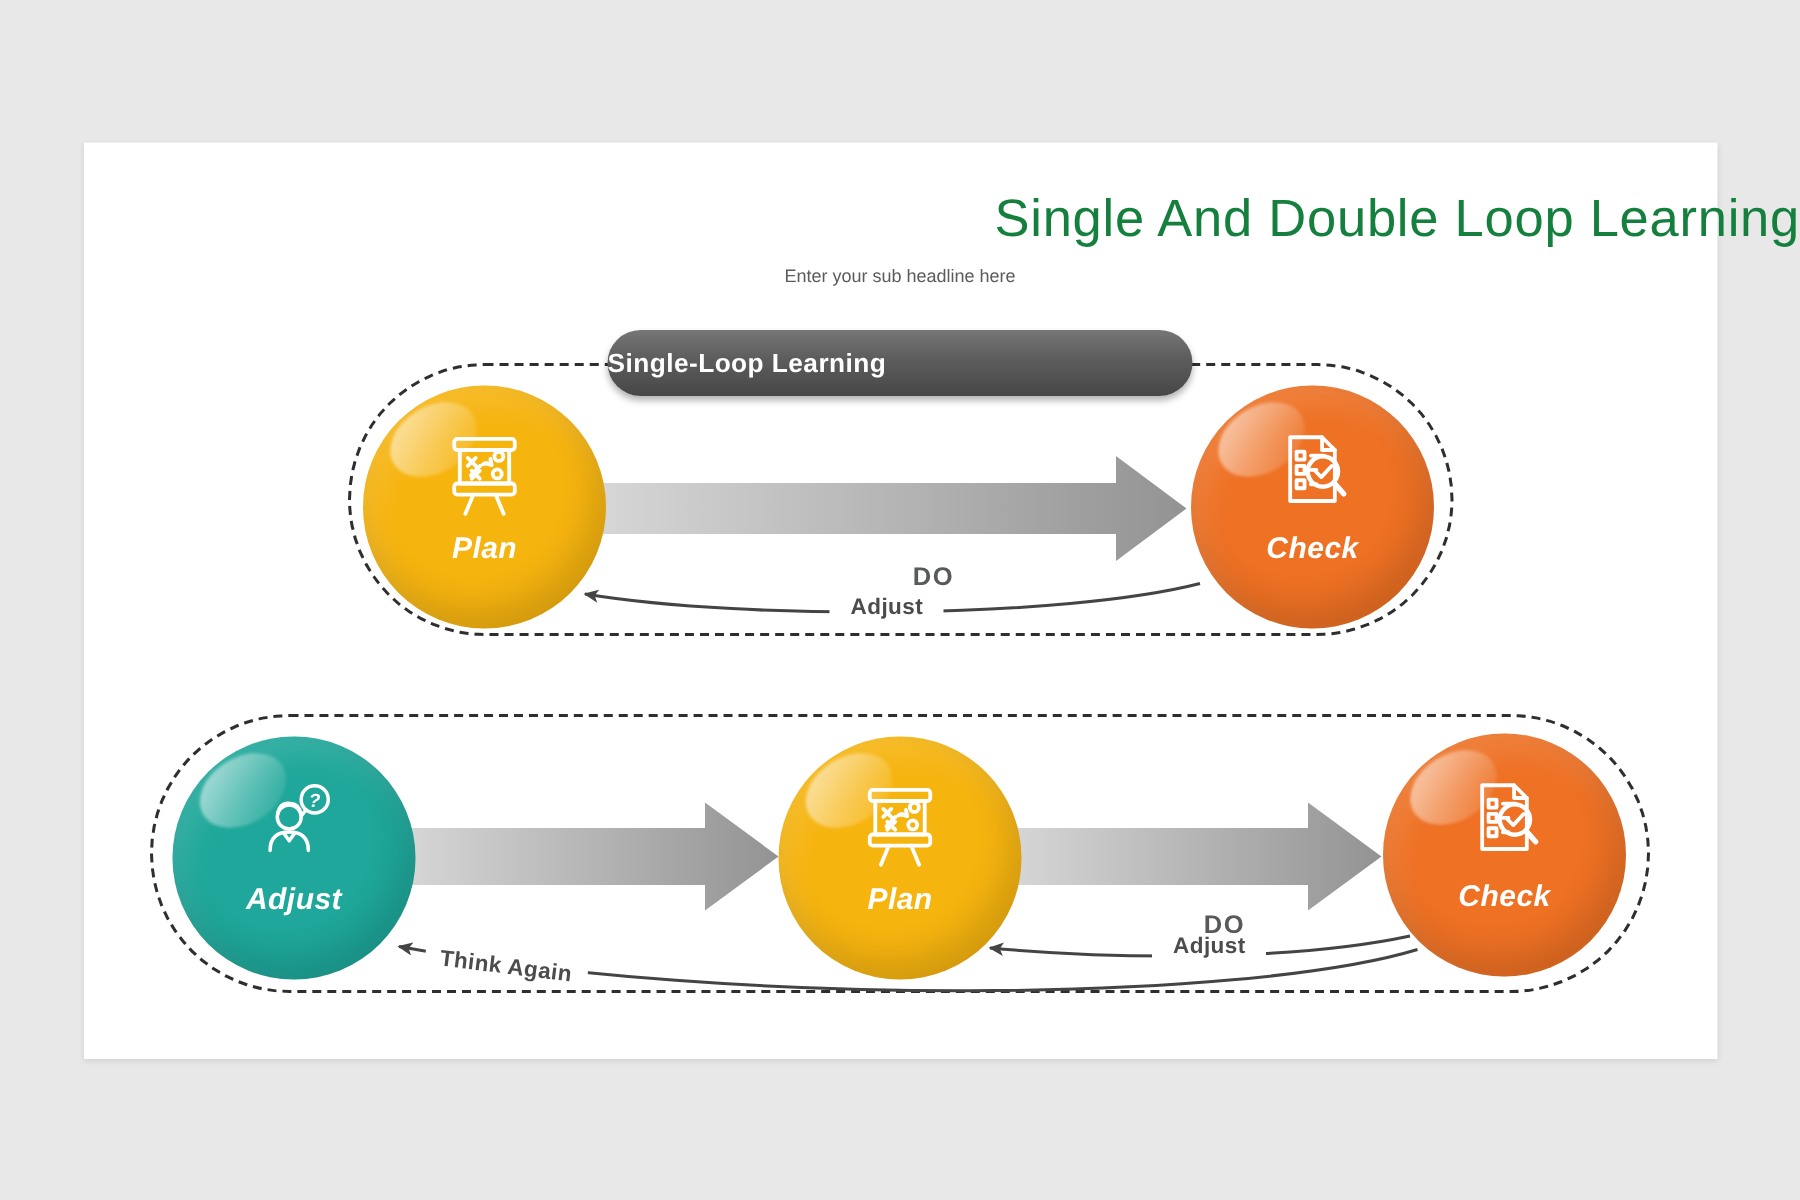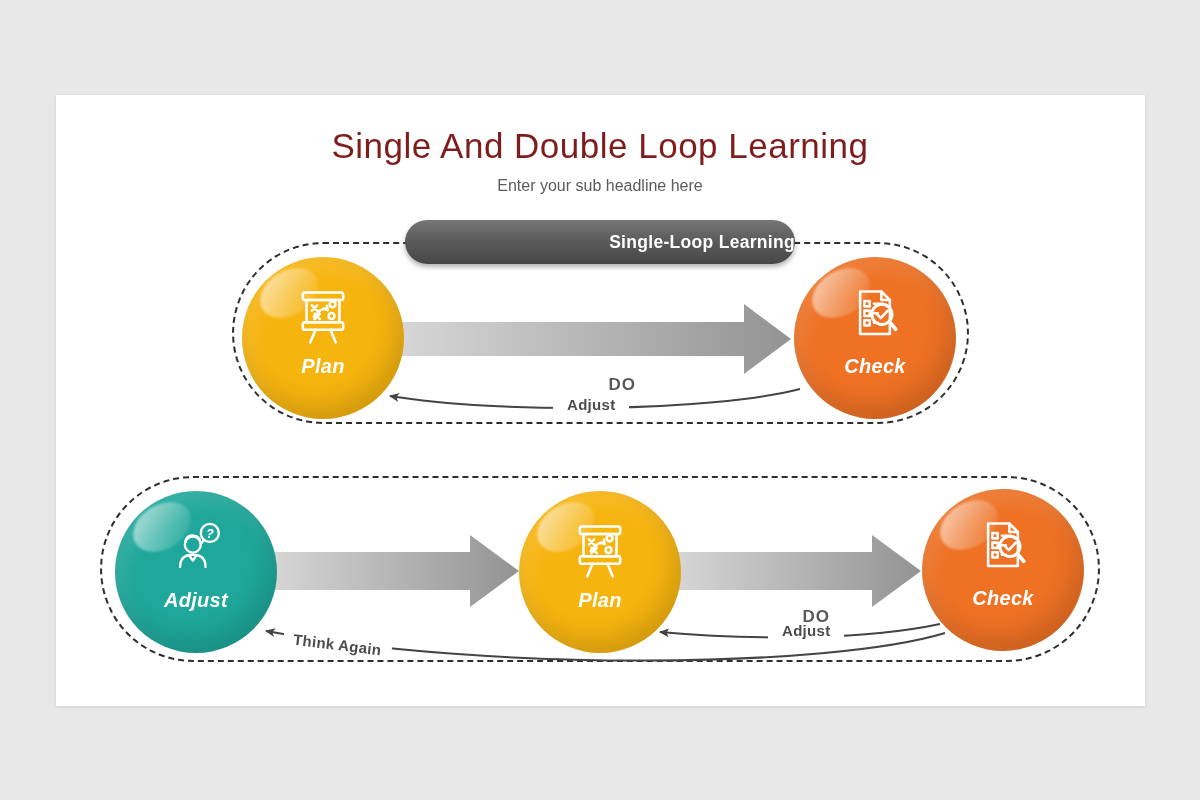--- a/index.html
+++ b/index.html
@@ -8,38 +8,38 @@
     background:#e9e8e8;
     font-family:"Liberation Sans", sans-serif;
     position:relative;overflow:hidden;
   }
   .stage{position:absolute;left:0;top:0;width:1200px;height:800px;}
   .card{
     position:absolute;left:56px;top:95px;width:1089px;height:611px;
     background:#ffffff;box-shadow:0 1px 4px rgba(0,0,0,0.10);
   }
   .title{
-    position:absolute;left:0;top:126px;width:1200px;text-align:center;
-    font-size:35px;font-weight:400;color:#7f1d1d;letter-spacing:0.5px;
+    position:absolute;left:0;top:126px;width:1200px;text-align:right;
+    font-size:35px;font-weight:400;color:#15803d;letter-spacing:0.5px;
   }
   .subtitle{
     position:absolute;left:0;top:177px;width:1200px;text-align:center;
-    font-size:16px;font-weight:400;color:#5b5b5b;
+    font-size:12px;font-weight:400;color:#5b5b5b;
   }
   .loop-container{
     position:absolute;border:2px dashed #2e2e2e;box-sizing:border-box;
   }
   .loop-single{left:232px;top:242px;width:737px;height:182px;border-radius:91px;}
   .loop-double{left:100px;top:476px;width:1000px;height:186px;border-radius:93px;}
   .pill{
     position:absolute;width:390px;height:44px;border-radius:22px;
     background:linear-gradient(180deg,#767676 0%,#5c5c5c 45%,#474747 100%);
     box-shadow:0 3px 5px rgba(0,0,0,0.30);
     color:#ffffff;font-size:17.5px;font-weight:bold;
-    text-align:right;line-height:44px;letter-spacing:0.3px;
+    text-align:left;line-height:44px;letter-spacing:0.3px;
   }
   .pill-single{left:405px;top:220px;}
   .pill-double{left:405px;top:456px;}
   .circle{
     position:absolute;width:162px;height:162px;border-radius:50%;
     background:var(--c,#ccc);
     box-shadow:inset -8px -14px 22px rgba(0,0,0,0.14), inset 8px 12px 20px rgba(255,255,255,0.12);
     font-style:italic;
   }
   .circle::before{ 

